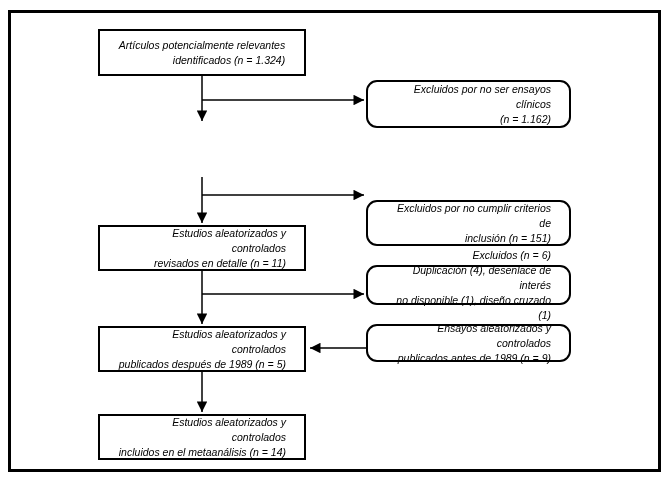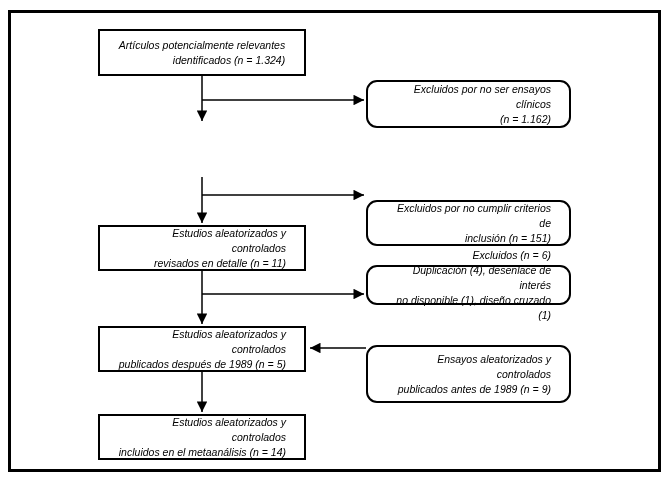--- a/index.html
+++ b/index.html
@@ -55,21 +55,21 @@
   .box-l2 { top: 123px; height: 54px; }
   .box-l3 { top: 225px; height: 46px; }
   .box-l4 { top: 326px; height: 46px; }
   .box-l5 { top: 414px; height: 46px; }
 
   
   .box-side   { left: 366px; width: 205px; border-radius: 11px; }
   .box-r1 { top: 80px;  height: 48px; }
   .box-r2 { top: 175px; height: 46px; margin-top: 25px; }
   .box-r3 { top: 265px; height: 40px; }
-  .box-r4 { top: 345px; height: 58px; }
+  .box-r4 { top: 324px; height: 38px; }
 </style>
 </head>
 <body>
 
 <div class="canvas">
 
   <div class="outer-frame"></div>
 
   <svg class="arrow-layer" width="668" height="482" viewBox="0 0 668 482" xmlns="http://www.w3.org/2000/svg">
     <defs>

